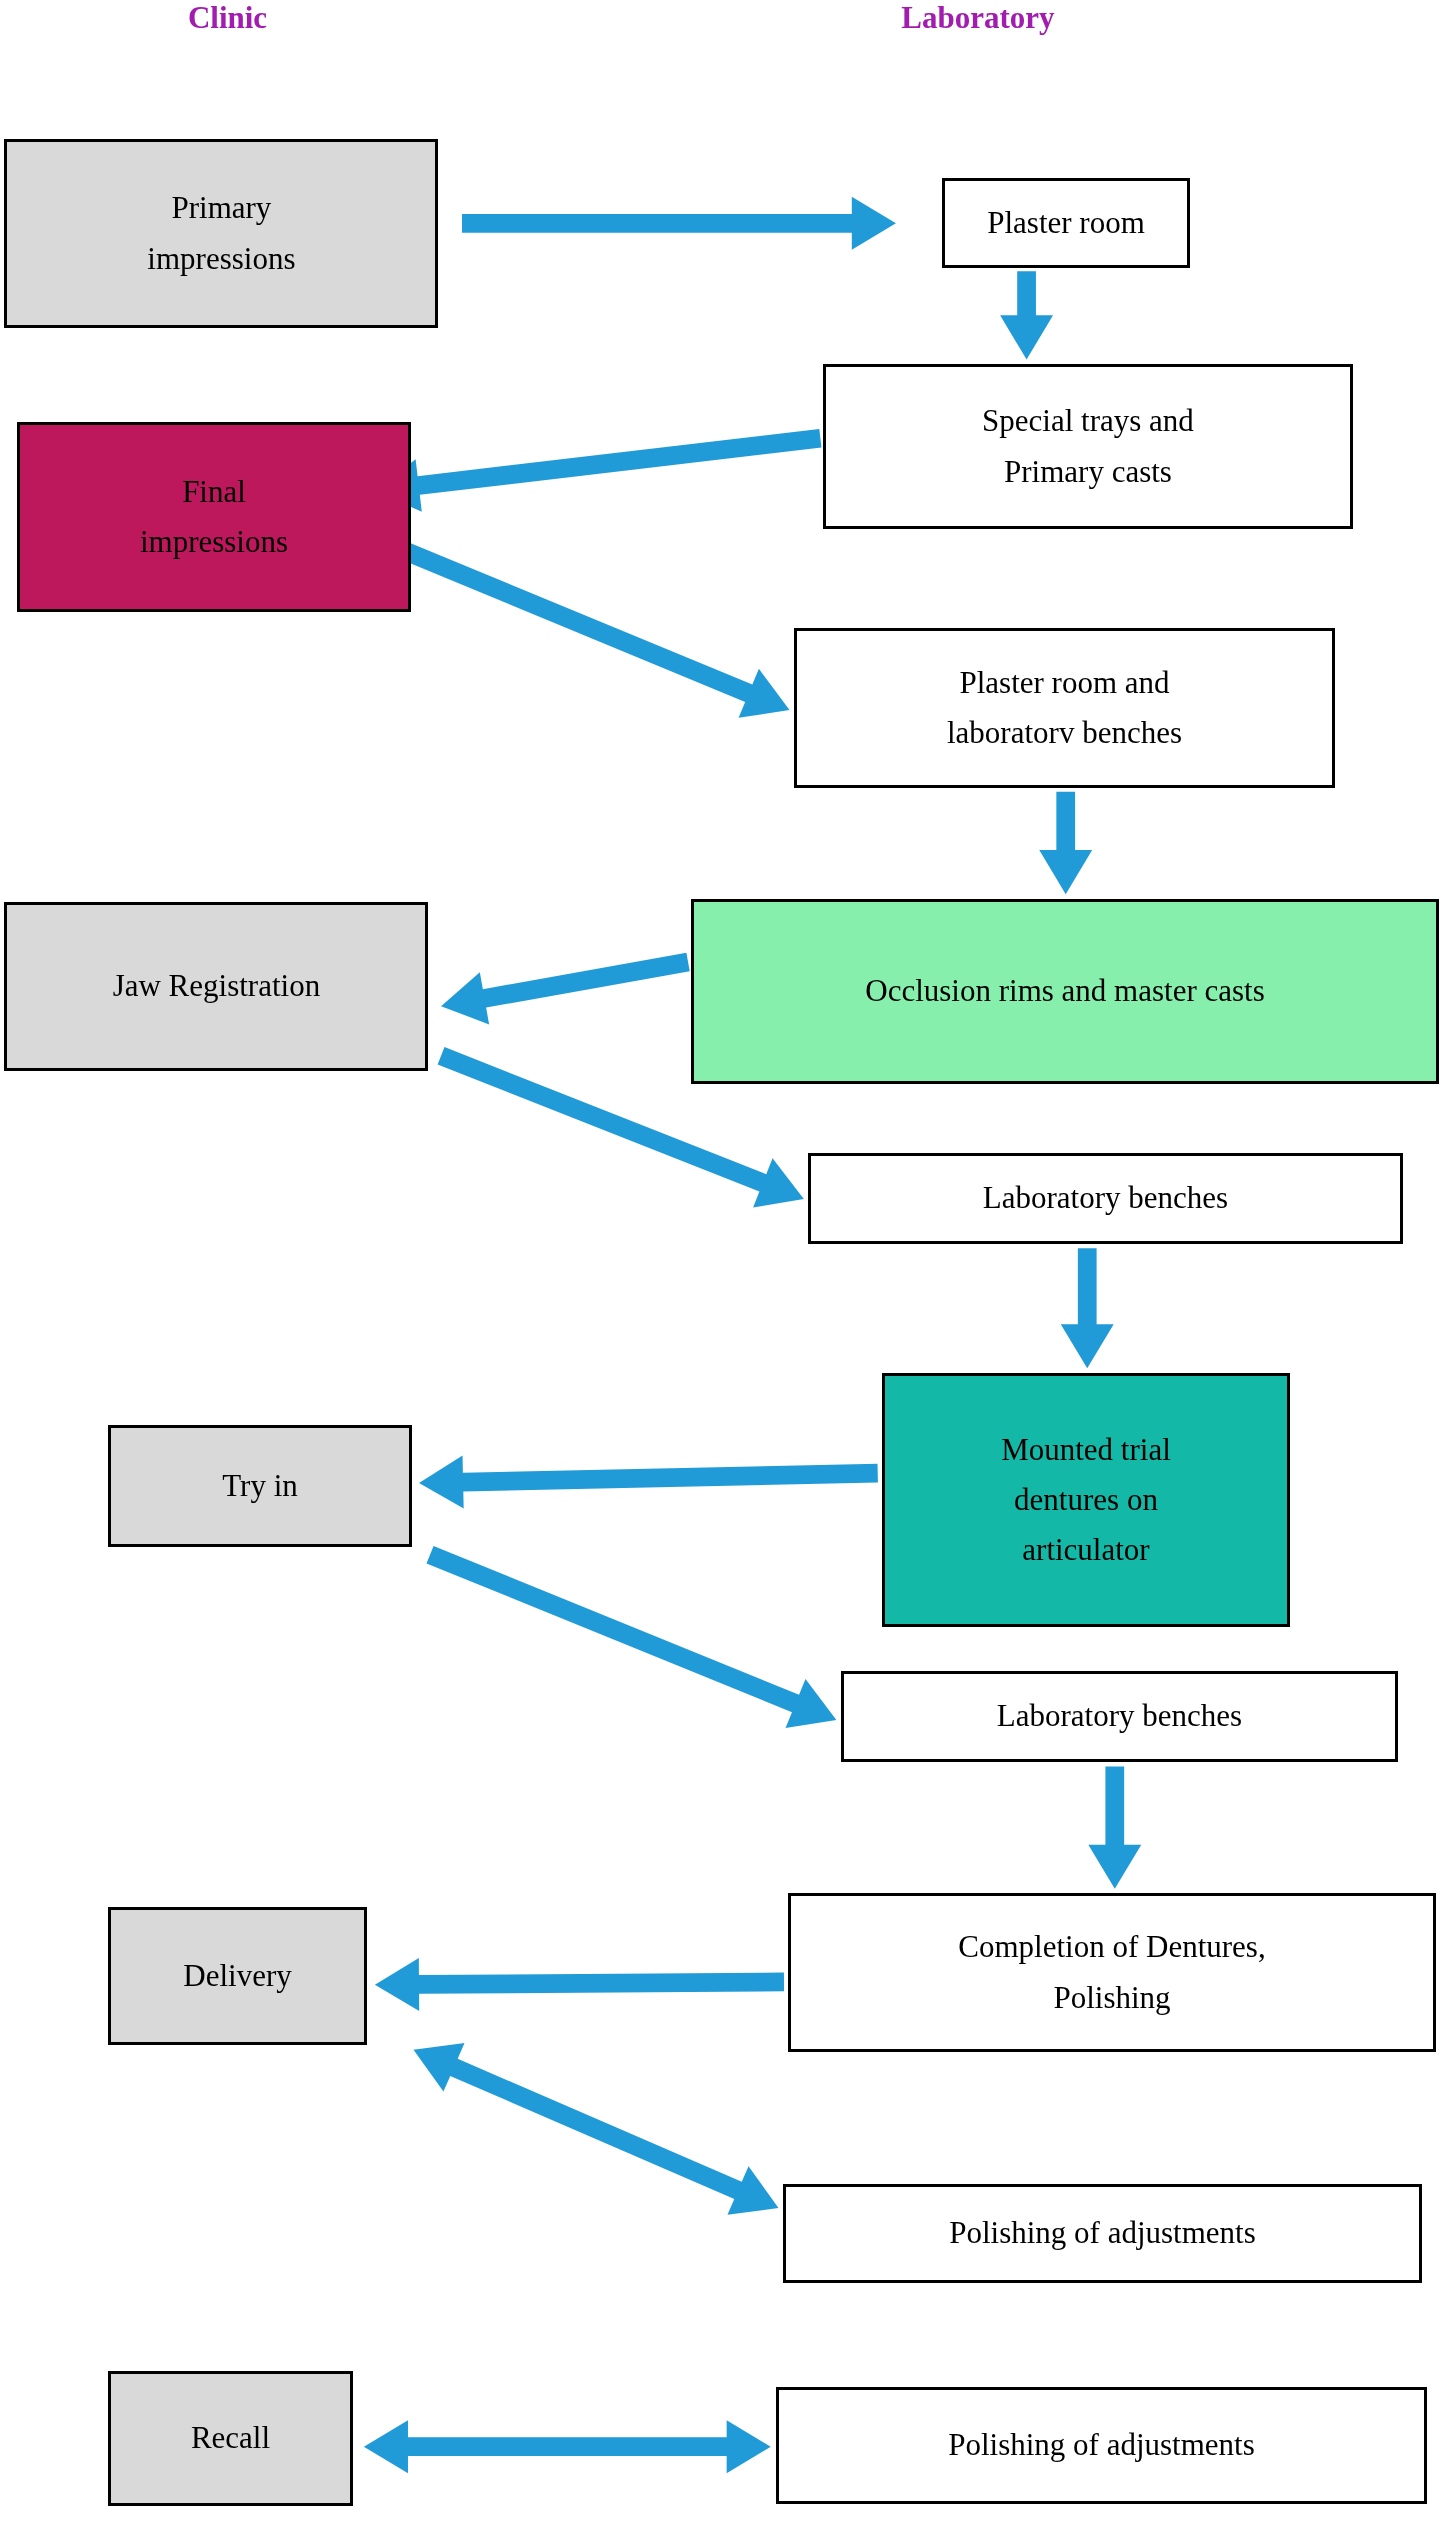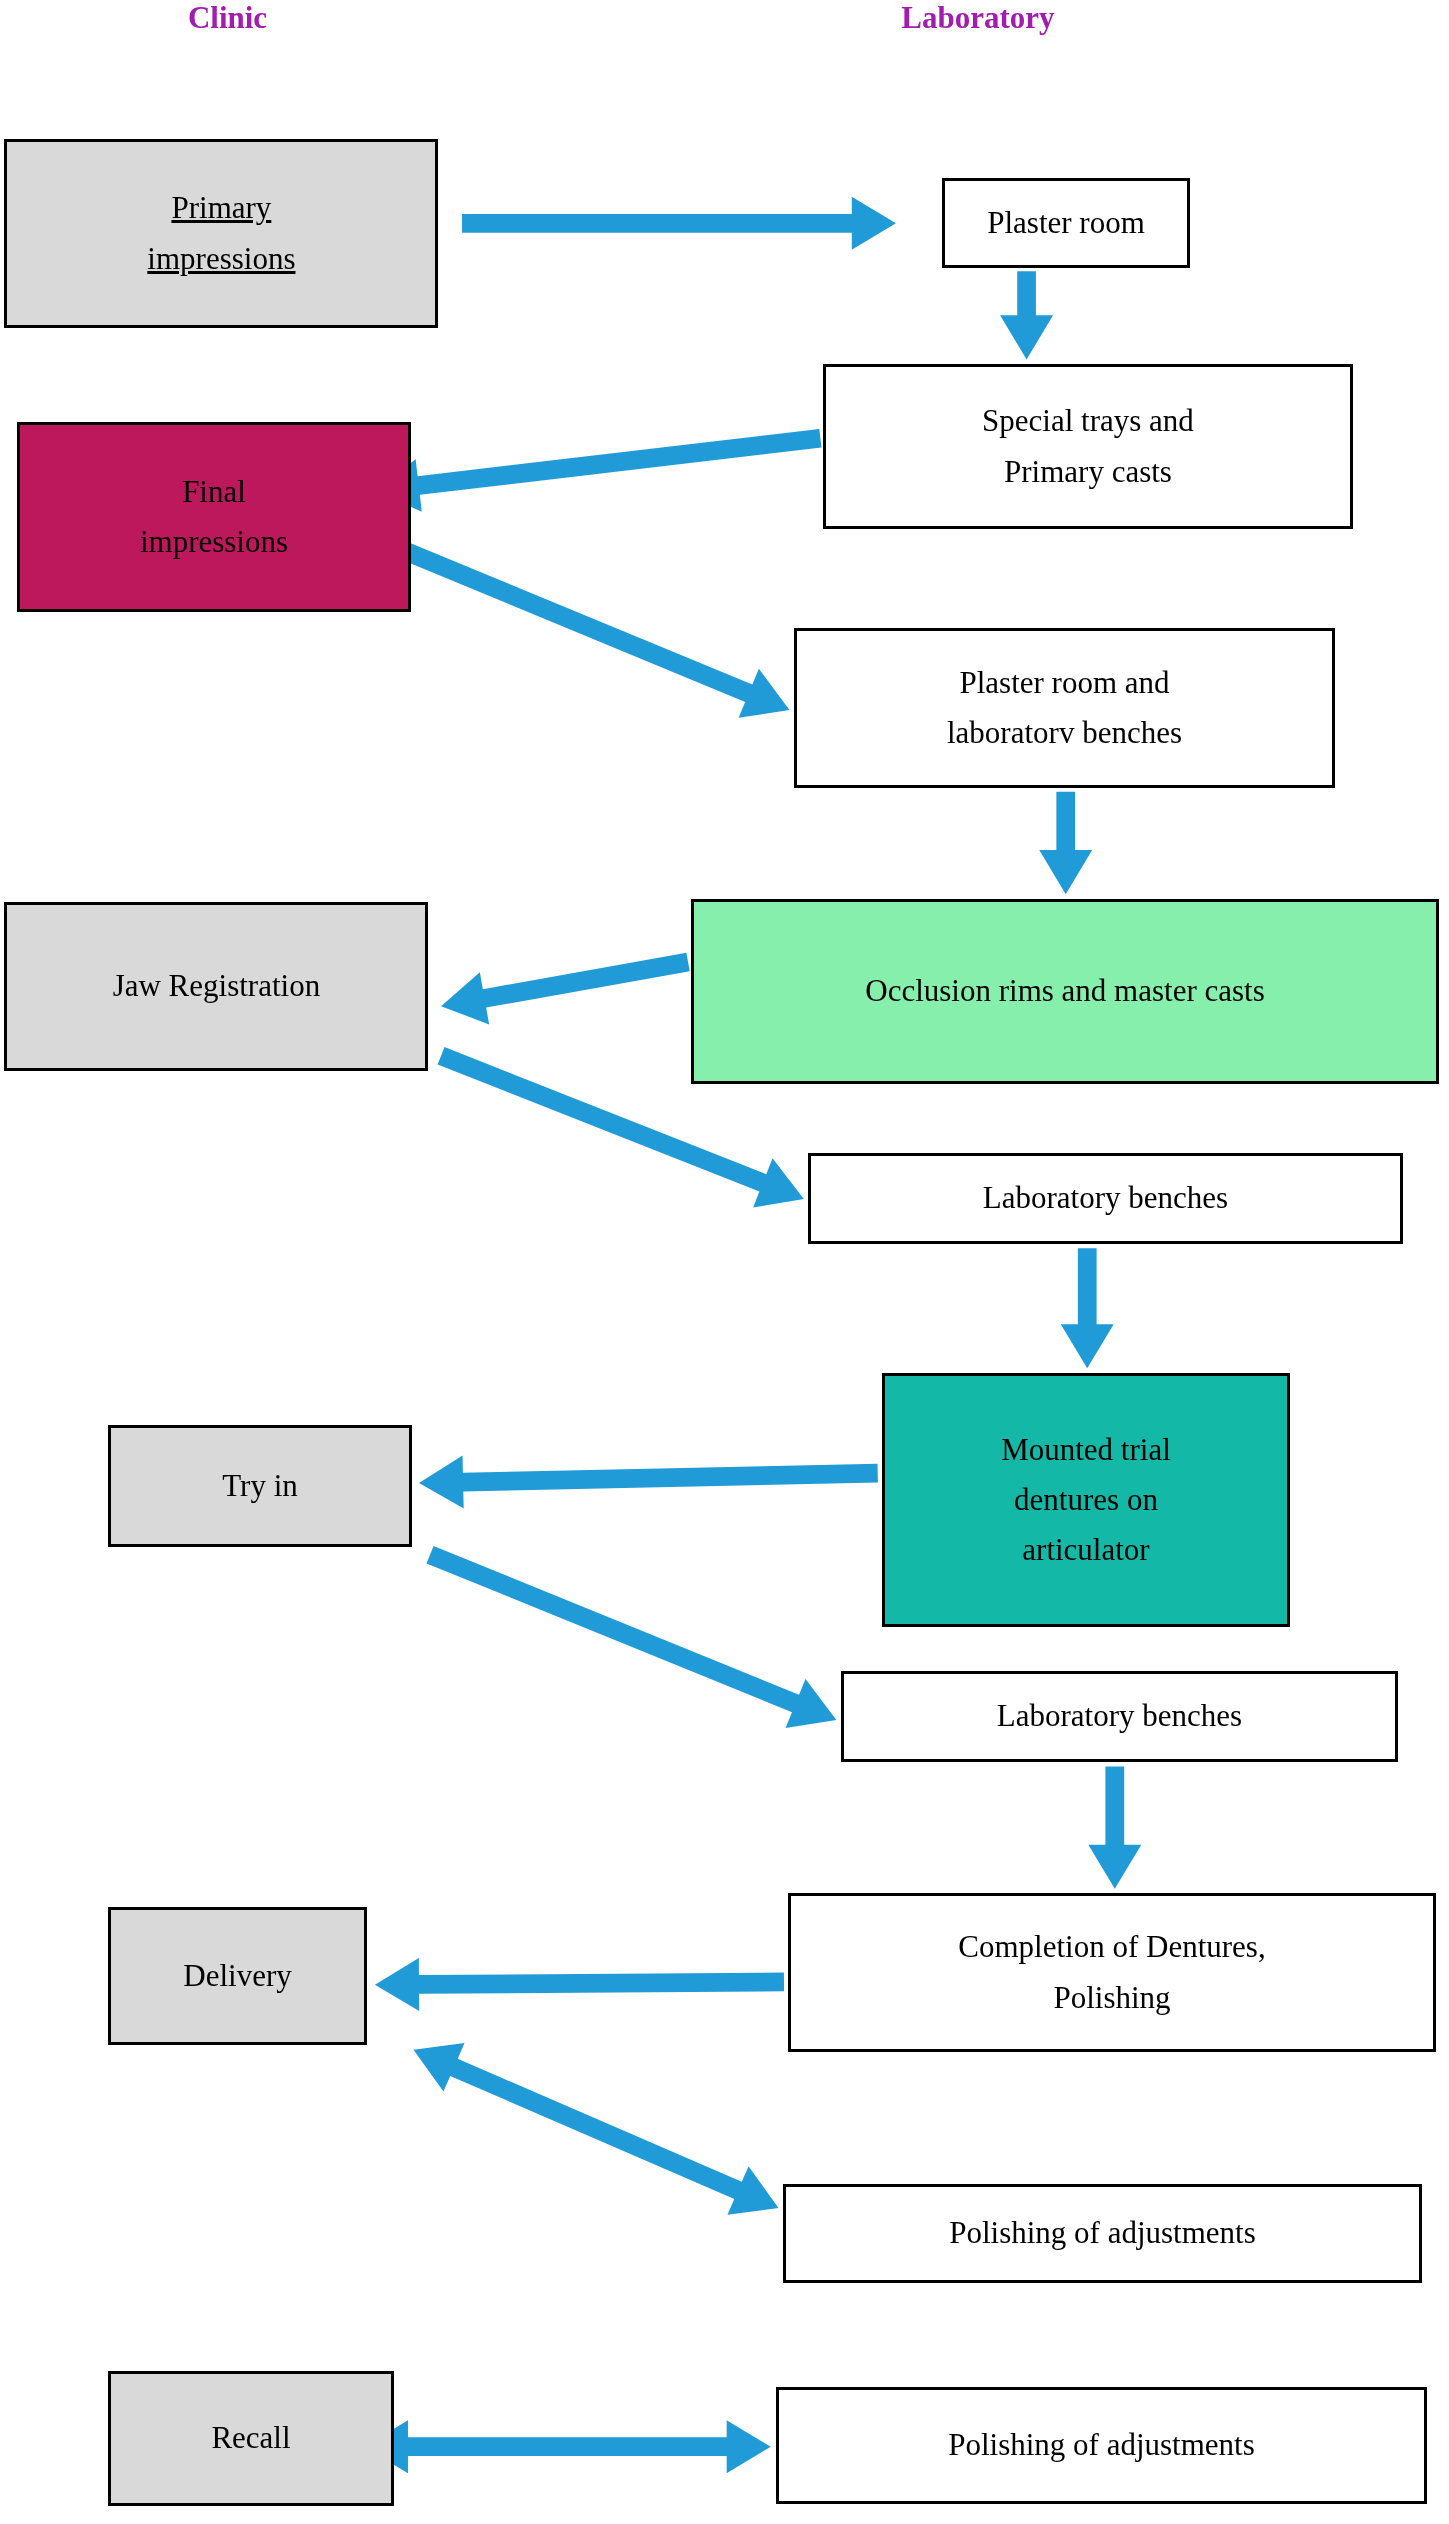--- a/index.html
+++ b/index.html
@@ -78,21 +78,21 @@
       <polygon points="1421.89,3578.00 759.88,3582.46 759.67,3551.46 680.00,3600.00 760.32,3647.46 760.11,3616.46 1422.11,3612.00" fill="#219BD8"></polygon>
       <polygon points="750.00,3718.00 804.31,3793.86 816.64,3765.42 1331.84,3988.78 1319.51,4017.22 1412.00,4005.00 1357.69,3929.14 1345.36,3957.58 830.16,3734.22 842.49,3705.78" fill="#219BD8"></polygon>
       <polygon points="660.00,4438.00 740.00,4486.00 740.00,4455.00 1318.00,4455.00 1318.00,4486.00 1398.00,4438.00 1318.00,4390.00 1318.00,4421.00 740.00,4421.00 740.00,4390.00" fill="#219BD8"></polygon>
     </svg>
 
   <div id="header-layer">
       <div class="col-header" style="left: 73px; top: 2.2px; width: 309px;">Clinic</div>
       <div class="col-header" style="left: 766px; top: 2.2px; width: 424px;">Laboratory</div>
     </div>
   <div id="node-layer">
-      <div class="node clinic" style="left: 4.4px; top: 139px; width: 434px; height: 189px; background: rgb(217, 217, 217); border-color: rgb(0, 0, 0); color: rgb(0, 0, 0); text-decoration: underline;">
+      <div class="node clinic" style="left: 4.4px; top: 139px; width: 434px; height: 189px; background: rgb(217, 217, 217); border-color: rgb(0, 0, 0); color: rgb(0, 0, 0);">
         <span>Primary<br>impressions</span>
       </div>
       <div class="node lab" style="left: 942px; top: 178px; width: 248px; height: 90px; background: rgb(255, 255, 255); border-color: rgb(0, 0, 0); color: rgb(0, 0, 0);">
         <span>Plaster room</span>
       </div>
       <div class="node clinic" style="left: 17px; top: 422px; width: 394px; height: 190px; background: #be185d; border-color: rgb(0, 0, 0); color: rgb(0, 0, 0);">
         <span>Final<br>impressions</span>
       </div>
       <div class="node lab" style="left: 823px; top: 364px; width: 530px; height: 165px; background: rgb(255, 255, 255); border-color: rgb(0, 0, 0); color: rgb(0, 0, 0);">
         <span>Special trays and<br>Primary casts</span>
@@ -120,21 +120,21 @@
       </div>
       <div class="node clinic" style="left: 108px; top: 1907px; width: 259px; height: 138px; background: rgb(217, 217, 217); border-color: rgb(0, 0, 0); color: rgb(0, 0, 0); justify-content: flex-end;">
         <span>Delivery</span>
       </div>
       <div class="node lab" style="left: 788px; top: 1893px; width: 648px; height: 159px; background: rgb(255, 255, 255); border-color: rgb(0, 0, 0); color: rgb(0, 0, 0);">
         <span>Completion of Dentures,<br>Polishing</span>
       </div>
       <div class="node lab" style="left: 783px; top: 2184px; width: 639px; height: 99px; background: rgb(255, 255, 255); border-color: rgb(0, 0, 0); color: rgb(0, 0, 0);">
         <span>Polishing of adjustments</span>
       </div>
-      <div class="node clinic" style="left: 108px; top: 2371px; width: 286px; height: 135px; background: rgb(217, 217, 217); border-color: rgb(0, 0, 0); color: rgb(0, 0, 0);">
+      <div class="node clinic" style="left: 108px; top: 2371px; width: 245px; height: 135px; background: rgb(217, 217, 217); border-color: rgb(0, 0, 0); color: rgb(0, 0, 0);">
         <span>Recall</span>
       </div>
       <div class="node lab" style="left: 776px; top: 2387px; width: 651px; height: 117px; background: rgb(255, 255, 255); border-color: rgb(0, 0, 0); color: rgb(0, 0, 0);">
         <span>Polishing of adjustments</span>
       </div>
     </div>
 
 </div>
 
 

